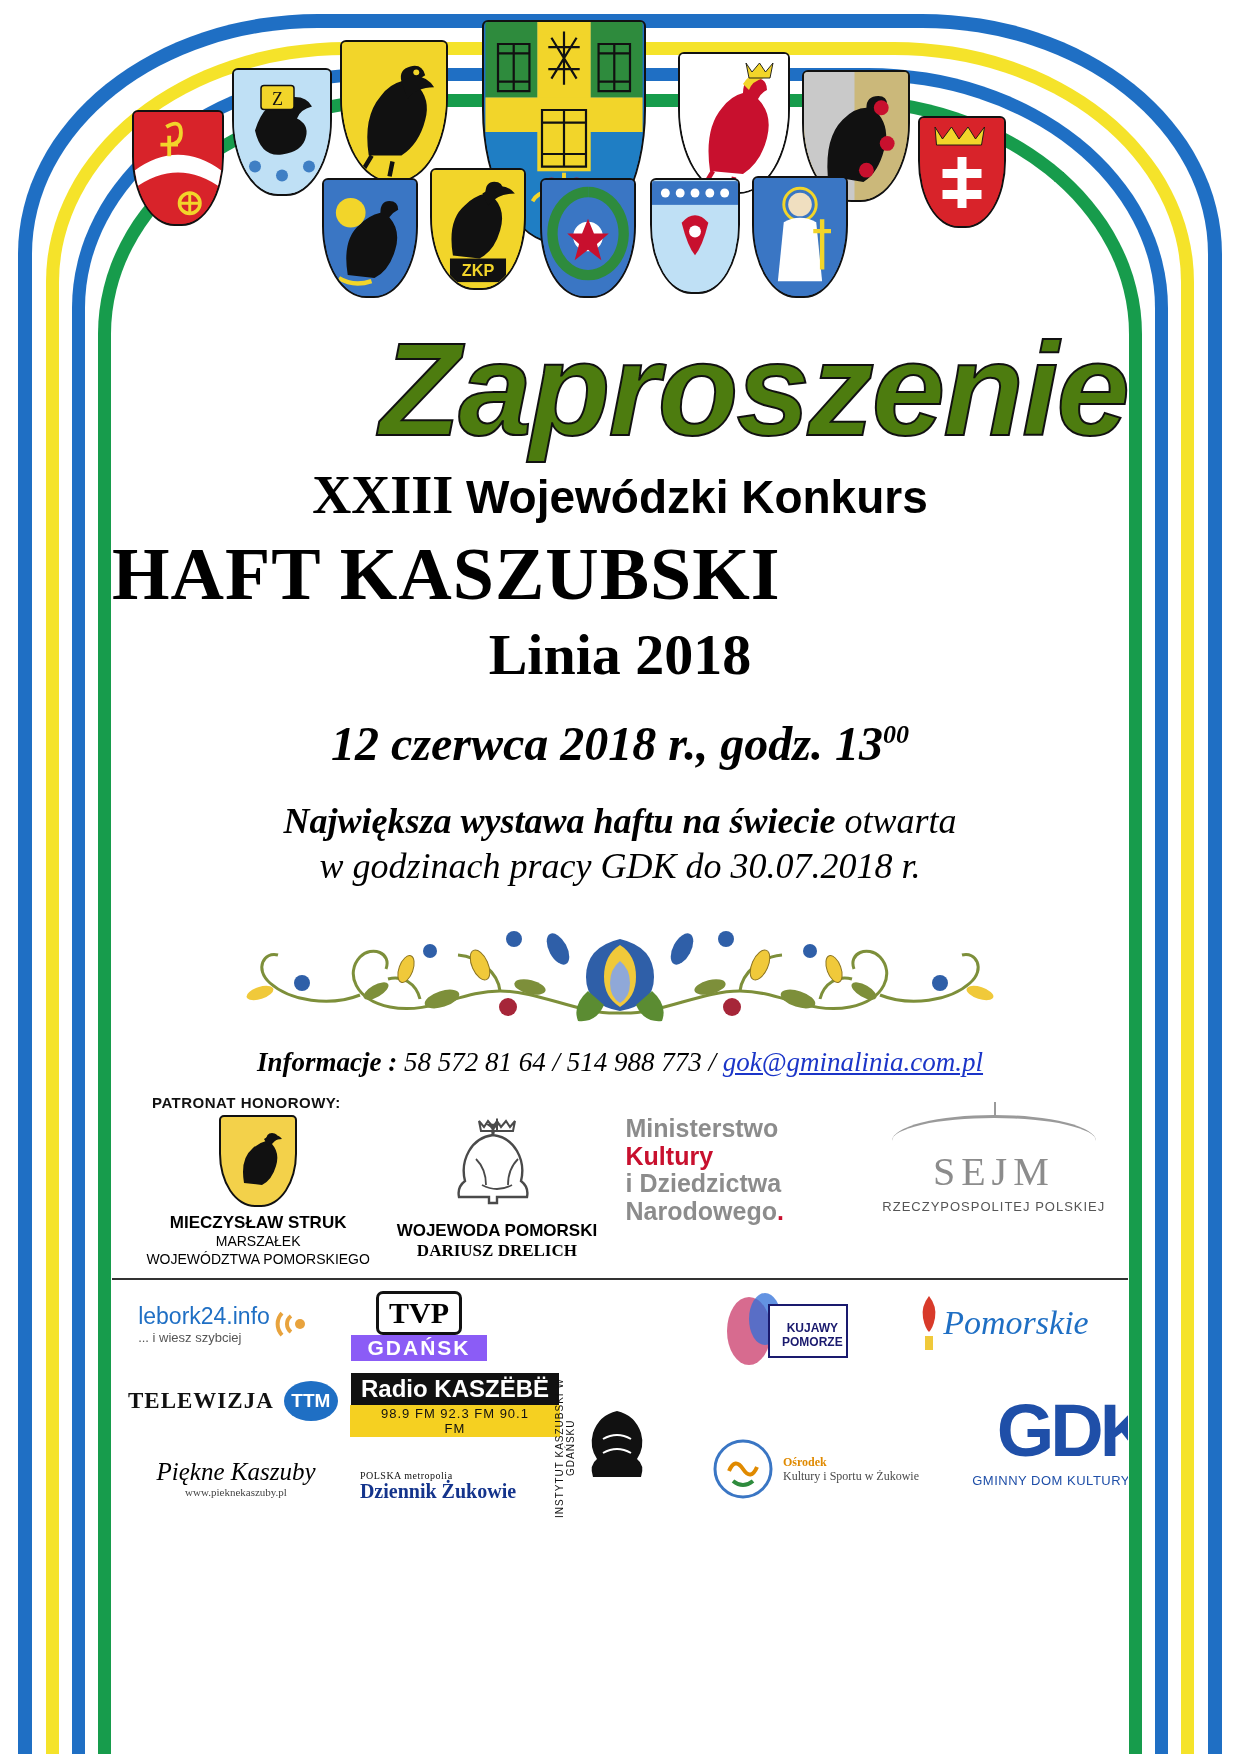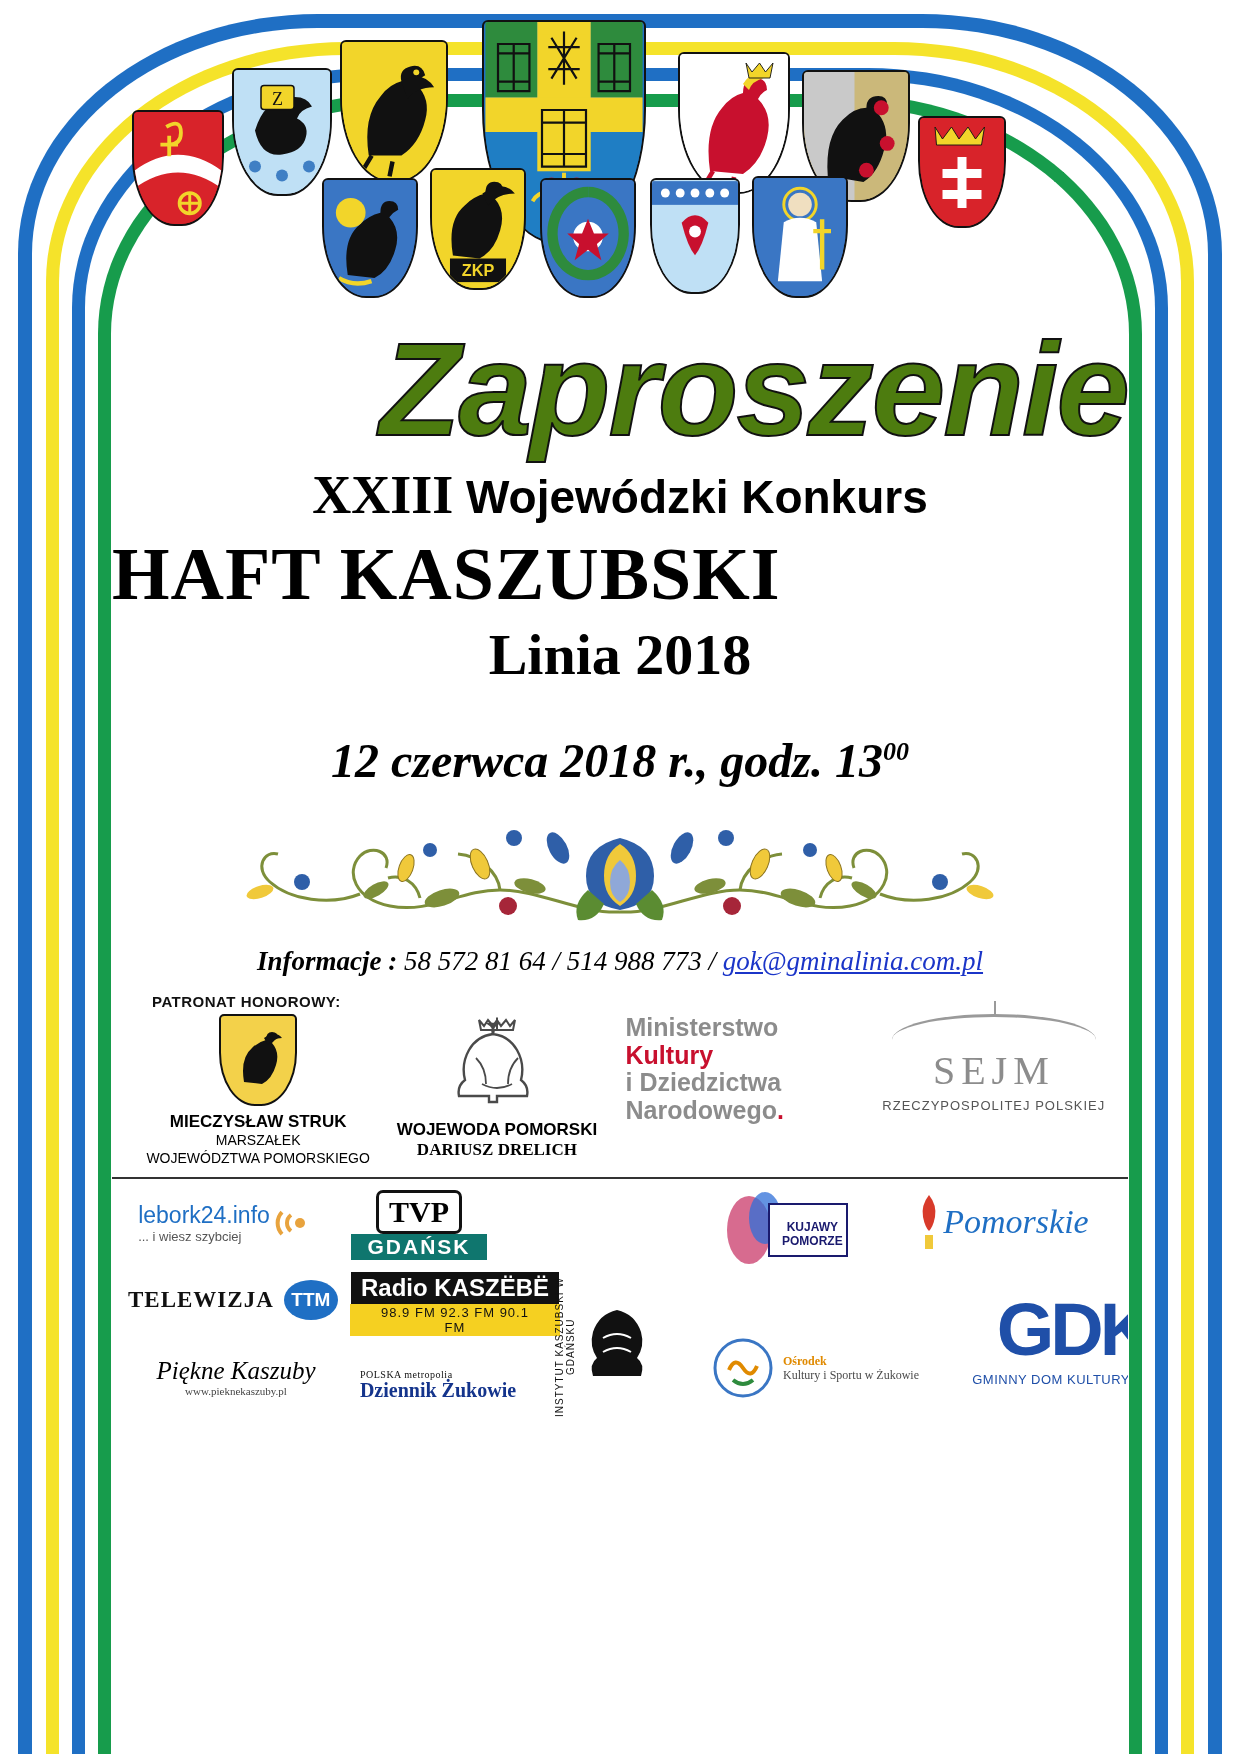--- a/index.html
+++ b/index.html
@@ -123,21 +123,21 @@
     font-size: 58px;
     margin-top: 4px;
     color: #000;
   }
   .line-date {
     text-align: center;
     font-family: "Liberation Serif", serif;
     font-weight: 700;
     font-style: italic;
     font-size: 48px;
-    margin-top: 45px;
+    margin-top: 28px;
     color: #000;
   }
   .line-date sup { font-size: 26px; vertical-align: super; }
   .line-desc {
     text-align: center;
     font-family: "Liberation Serif", serif;
     font-style: italic;
     font-size: 36px;
     line-height: 1.25;
     margin-top: 28px;
@@ -271,21 +271,21 @@
     font-family: "Liberation Sans", sans-serif;
     color: #1f6fc4; font-size: 23px; font-weight: 400;
   }
   .lebork small { display: block; font-size: 13px; color: #555; text-align: left; }
   .tvp-box {
     border: 3px solid #111; border-radius: 7px;
     background: #fff; padding: 2px 10px;
     font-family: "Liberation Serif", serif; font-weight: 700; font-size: 30px;
   }
   .tvp-gd {
-    background: #0f766e; color: #fff;
+    background: #8b5cf6; color: #fff;
     font-family: "Liberation Sans", sans-serif; font-weight: 700;
     font-size: 21px; letter-spacing: 2px; padding: 1px 16px;
   }
   .gok-s .g1 {
     font-family: "Liberation Sans", sans-serif; color: #2f9fd8;
     font-size: 34px; font-weight: 400; letter-spacing: 2px;
   }
   .gok-s .g2 {
     font-family: "Liberation Sans", sans-serif; color: #3aa1d8;
     font-size: 23px; letter-spacing: 1px;
@@ -543,20 +543,24 @@
       <span>Wojewódzki Konkurs</span>
     </div>
 
     <div class="line-title">HAFT KASZUBSKI</div>
     <div class="line-place">Linia 2018</div>
 
     <div class="line-date">
       <span>12 czerwca 2018 r., godz. 13</span><sup>00</sup>
     </div>
 
+    <div class="line-desc">
+      <b>Największa wystawa haftu na świecie</b><span> otwarta</span><br>
+      <span>w godzinach pracy GDK do 30.07.2018 r.</span>
+    </div>
 
     <div class="ornament">
       <svg width="880" height="150" viewBox="0 0 880 150">
         <g fill="none" stroke="#7d8f3a" stroke-width="3">
           <path d="M440 118 C400 120 360 96 320 96 C280 96 250 120 210 112 C175 105 165 78 180 62 C192 50 212 58 206 74"></path>
           <path d="M440 118 C480 120 520 96 560 96 C600 96 630 120 670 112 C705 105 715 78 700 62 C688 50 668 58 674 74"></path>
           <path d="M320 96 C318 78 300 62 278 60"></path>
           <path d="M560 96 C562 78 580 62 602 60"></path>
           <path d="M240 104 C236 88 222 80 208 84"></path>
           <path d="M640 104 C644 88 658 80 672 84"></path>

